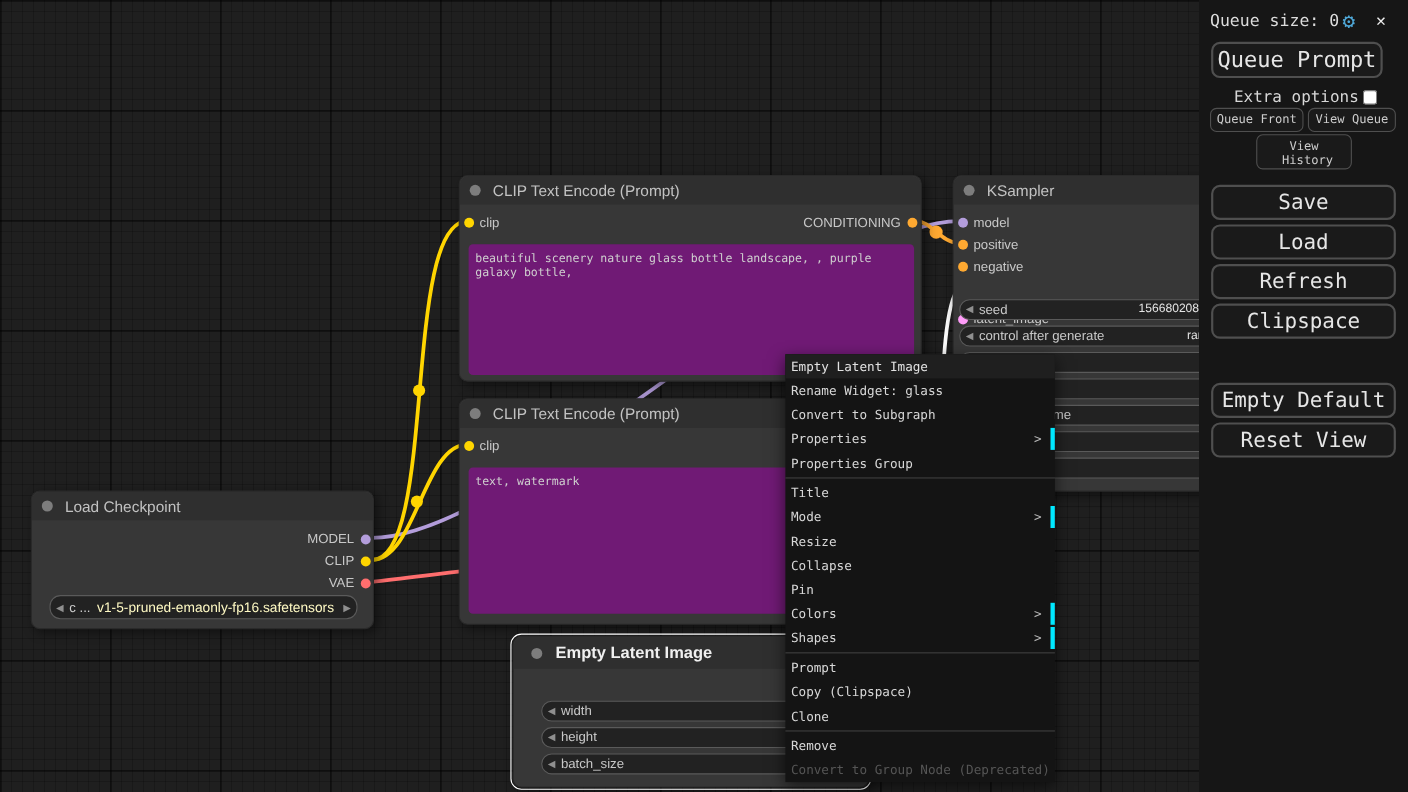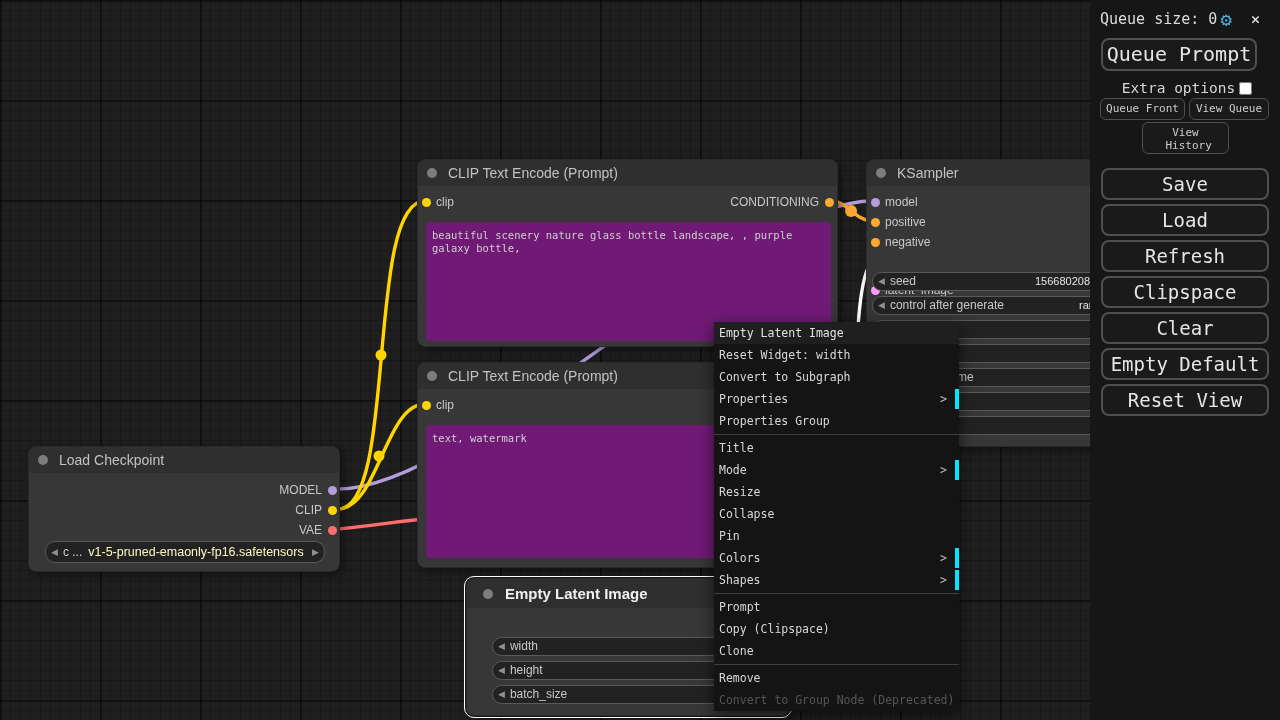--- a/index.html
+++ b/index.html
@@ -228,21 +228,21 @@
       <span>height</span>
     </div>
     <div class="pill" style="left:25px; top:106px; width:275px;">
       <span class="arr">◀</span>
       <span>batch_size</span>
     </div>
   </div>
 
   <div id="ctx-menu">
     <div class="menu-title">Empty Latent Image</div>
-    <div class="menu-item">Reset Widget: width</div>
+    <div class="menu-item">Rename Widget: glass</div>
     <div class="menu-item">Convert to Subgraph</div>
     <div class="menu-item">
       <span>Properties</span>
       <span class="sub-arrow">&gt;</span>
       <span class="sub-bar"></span>
     </div>
     <div class="menu-item">Properties Group</div>
     <div class="menu-sep"></div>
     <div class="menu-item">Title</div>
     <div class="menu-item">
@@ -284,18 +284,17 @@
     </div>
     <div class="btn btn-sm btn-queue-front">Queue Front</div>
     <div class="btn btn-sm btn-view-queue">View Queue</div>
     <div class="btn btn-sm btn-view-history">
       <span style="display:block; width:40px; margin:0 auto; line-height:13px; padding-top:1px;">View History</span>
     </div>
     <div class="btn btn-big" style="top:204px;">Load</div>
     <div class="btn btn-big" style="top:168px;">Save</div>
     <div class="btn btn-big" style="top:240px;">Refresh</div>
     <div class="btn btn-big" style="top:276px;">Clipspace</div>
-    <div class="btn btn-big" style="top:312px;">Clear</div>
     <div class="btn btn-big" style="top:348px;">Empty Default</div>
     <div class="btn btn-big" style="top:384px;">Reset View</div>
   </div>
 
 </div>
 
 </body></html>

